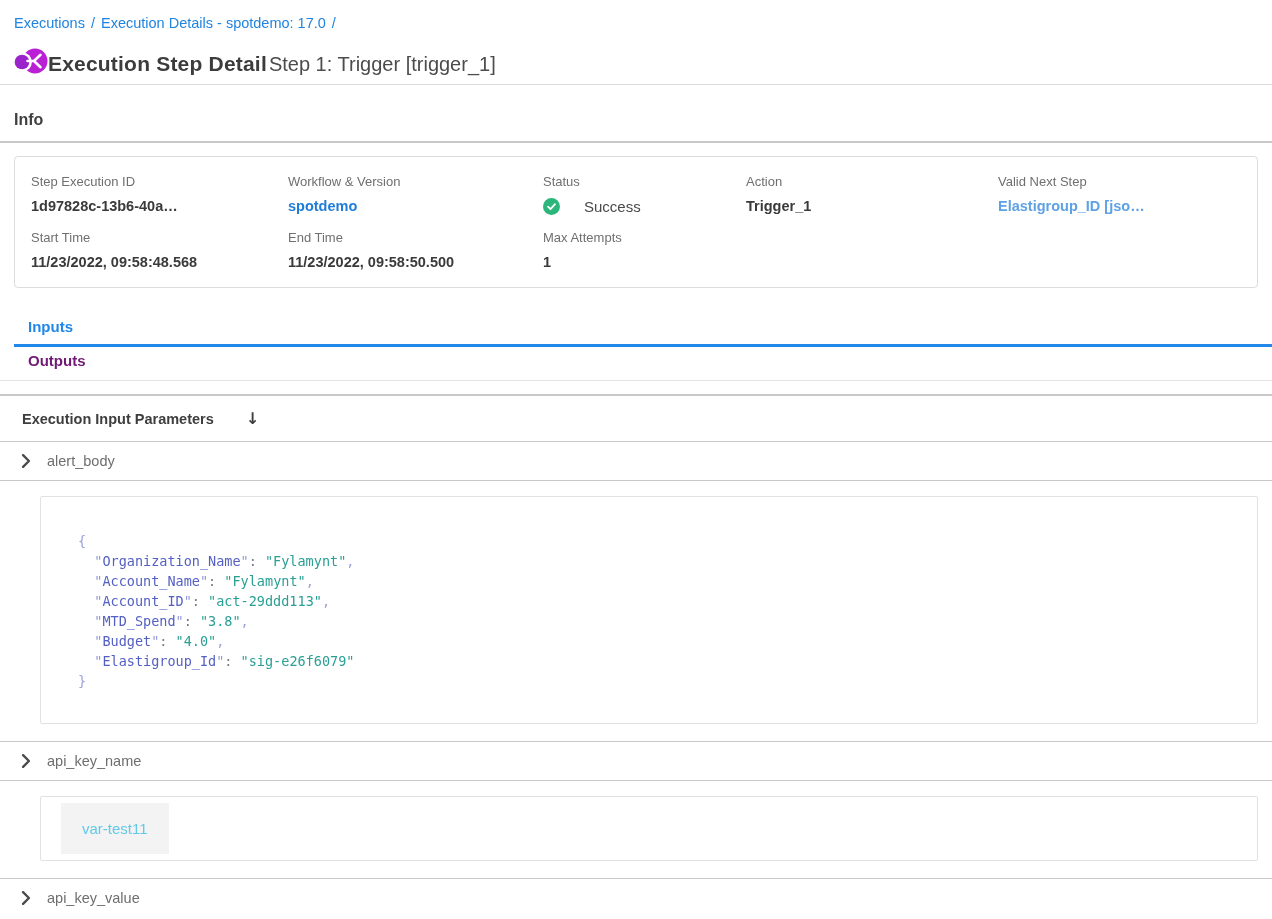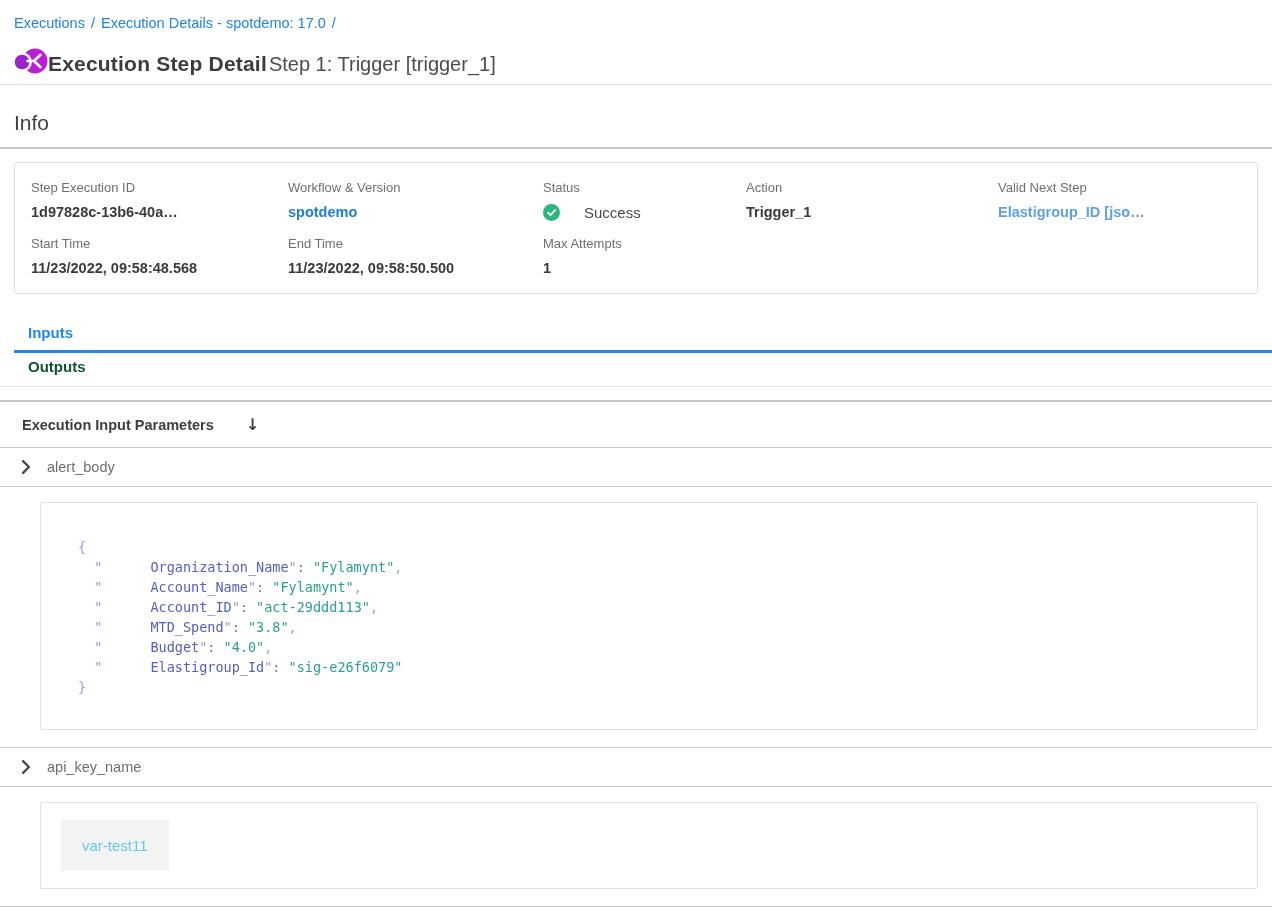--- a/index.html
+++ b/index.html
@@ -13,35 +13,35 @@
 
   
   .header-row { margin: 13px 14px 0; display: flex; align-items: flex-end; height: 32px; }
   .logo { width: 34px; height: 30px; flex: 0 0 auto; }
   .page-title { font-size: 21px; font-weight: 700; color: #3c3c3c; letter-spacing: .2px; }
   .page-subtitle { font-size: 20px; font-weight: 400; color: #4c4c4c; margin-left: 2px; }
 
   .hr1 { border: none; border-top: 1px solid #dcdcdc; margin-top: 8px; }
   .hr2 { border: none; border-top: 2px solid #c8c8c8; margin-top: 12px; }
 
-  .info-heading { margin: 26px 14px 0; font-size: 21px; font-weight: 400; color: #3f3f3f; }
+  .info-heading { margin: 26px 14px 0; font-size: 16px; font-weight: 700; color: #3f3f3f; }
 
   
   .info-card { margin: 13px 14px 0; border: 1px solid #dcdcdc; border-radius: 4px;
     padding: 17px 16px 17px; display: grid;
     grid-template-columns: 257px 255px 203px 252px 1fr; row-gap: 15px; }
   .field-label { font-size: 13px; color: #6f6f6f; margin-bottom: 9px; }
   .field-value { font-size: 14.5px; font-weight: 700; color: #3a3a3a; }
   .field-value.link { color: #1f7dd9; font-weight: 700; cursor: pointer; }
   .field-value.link-light { color: #5ea1e4; font-weight: 700; cursor: pointer; }
   .status-value { display: flex; align-items: center; gap: 24px; font-weight: 400; font-size: 15px; color: #4a4a4a; }
 
   
   .tabs { margin-top: 24px; padding-left: 14px; display: flex; border-bottom: 1px solid #e4e4e4; flex-direction: column; }
-  .tab { padding: 6px 14px 9px; font-size: 15px; font-weight: 700; color: #14532d; cursor: pointer;
+  .tab { padding: 6px 14px 9px; font-size: 15px; font-weight: 700; color: #701a75; cursor: pointer;
     border-bottom: 3px solid transparent; margin-bottom: -1px; }
   .tab.active { color: #2187e8; border-bottom-color: #2187e8; }
 
   
   .params-bar { margin-top: 13px; border-top: 2px solid #c8c8c8; border-bottom: 1px solid #c8c8c8;
     padding: 13px 0 13px 22px; display: flex; align-items: center; cursor: pointer; gap: 16px; }
   .params-bar .label { font-size: 14.5px; font-weight: 700; color: #3e3e3e; }
   .arrow-down { font-family: "DejaVu Sans", sans-serif; font-size: 16px; font-weight: 700;
     color: #3e3e3e; margin-left: 16px; }
 
@@ -52,26 +52,26 @@
   .row.top-border { border-top: 1px solid #c8c8c8; }
   .row.no-bottom { border-bottom: none; }
 
   
   .value-card { margin: 15px 14px 17px 40px; border: 1px solid #e2e2e2; border-radius: 2px; }
   .json-card { height: 228px; overflow: hidden; }
   .json-card pre { margin: 0; padding: 34px 0 0 37px; font-family: "DejaVu Sans Mono", monospace;
     font-size: 13.5px; line-height: 20px; }
   .jp { color: #9aa2d8; }
   .jq { color: #8f98d8; }
-  .jk { color: #5560c4; margin-left: 48px; }
+  .jk { color: #5560c4; }
   .jc { color: #7a7a8c; }
   .jv { color: #2aa094; }
 
   
-  .plain-card { padding: 17px 20px; text-decoration: underline; }
+  .plain-card { padding: 6px 20px; text-decoration: underline; }
   .pill { display: inline-block; background: #f3f3f3; padding: 17px 21px; font-size: 15px; color: #62c9e8; }
 </style>
 </head>
 <body>
 
 <div class="breadcrumb">
   <a>Executions</a><span class="sep">/</span><a>Execution Details - spotdemo: 17.0</a><span class="sep">/</span>
 </div>
 
 <div class="header-row">

